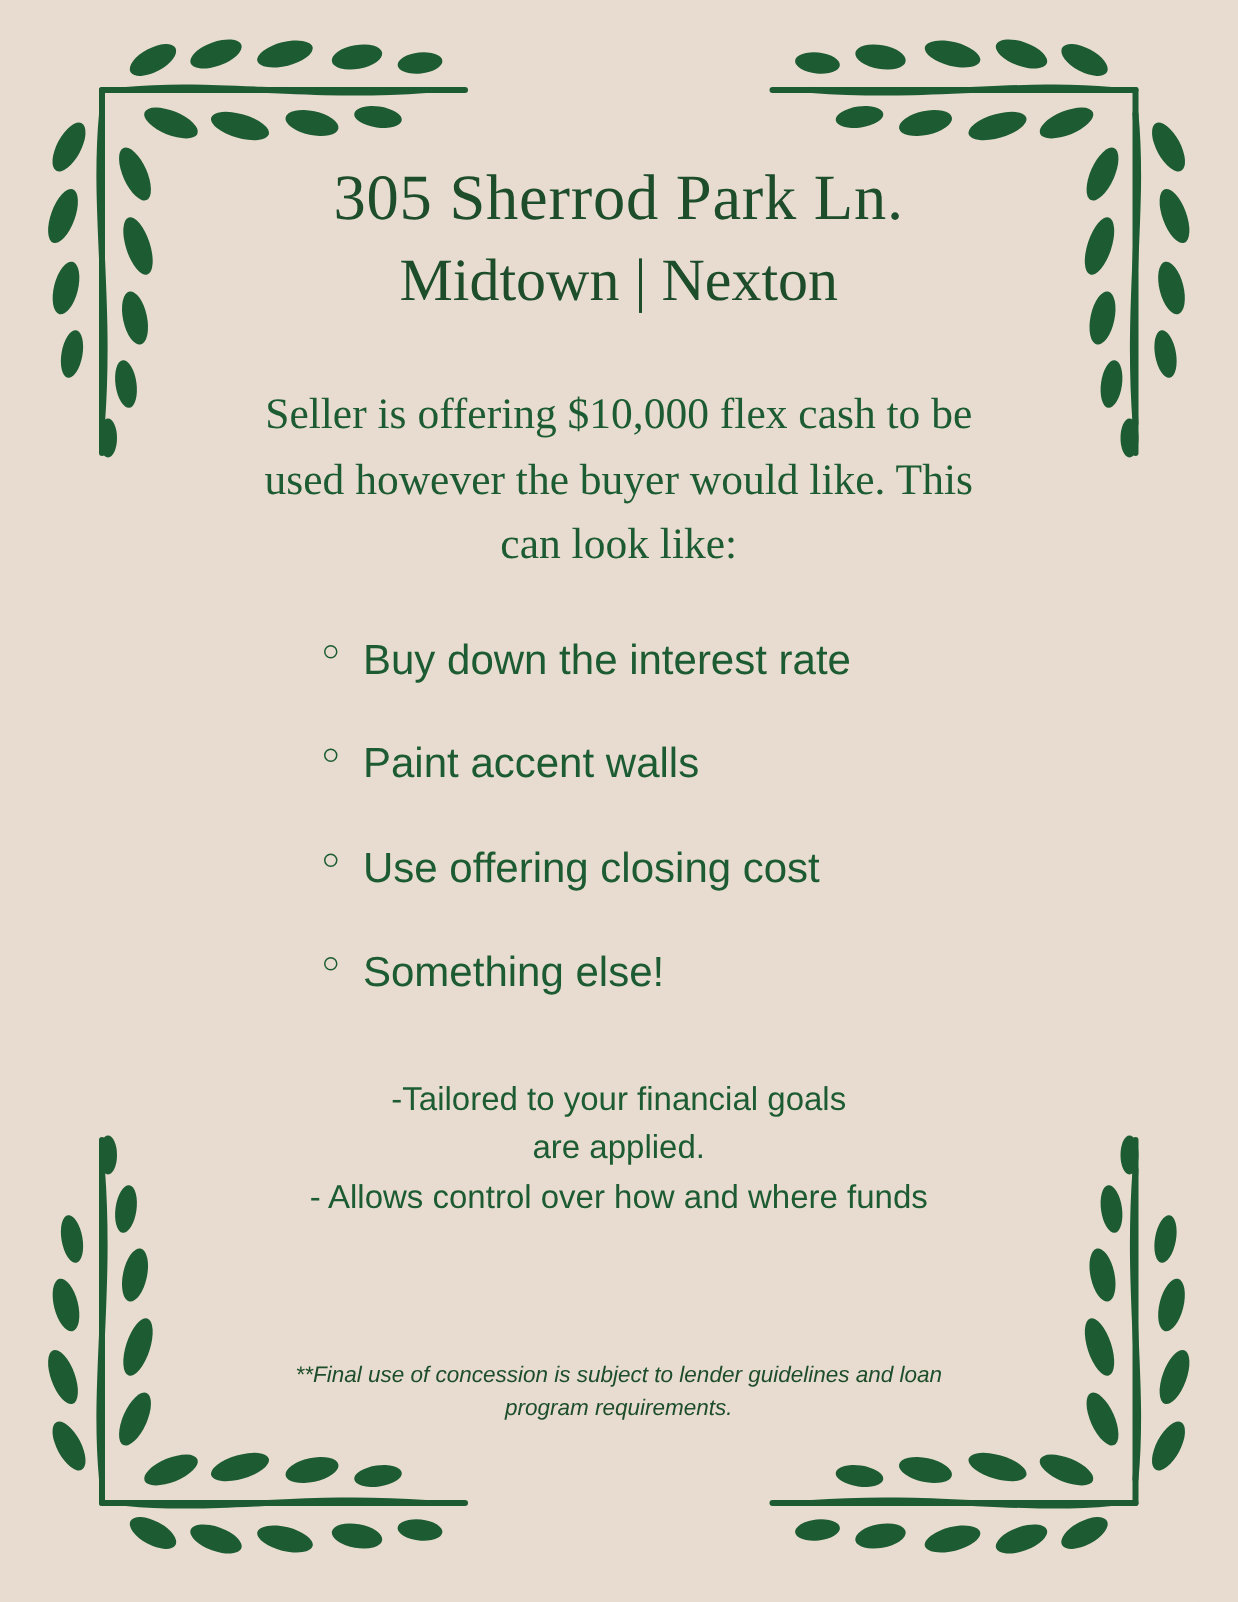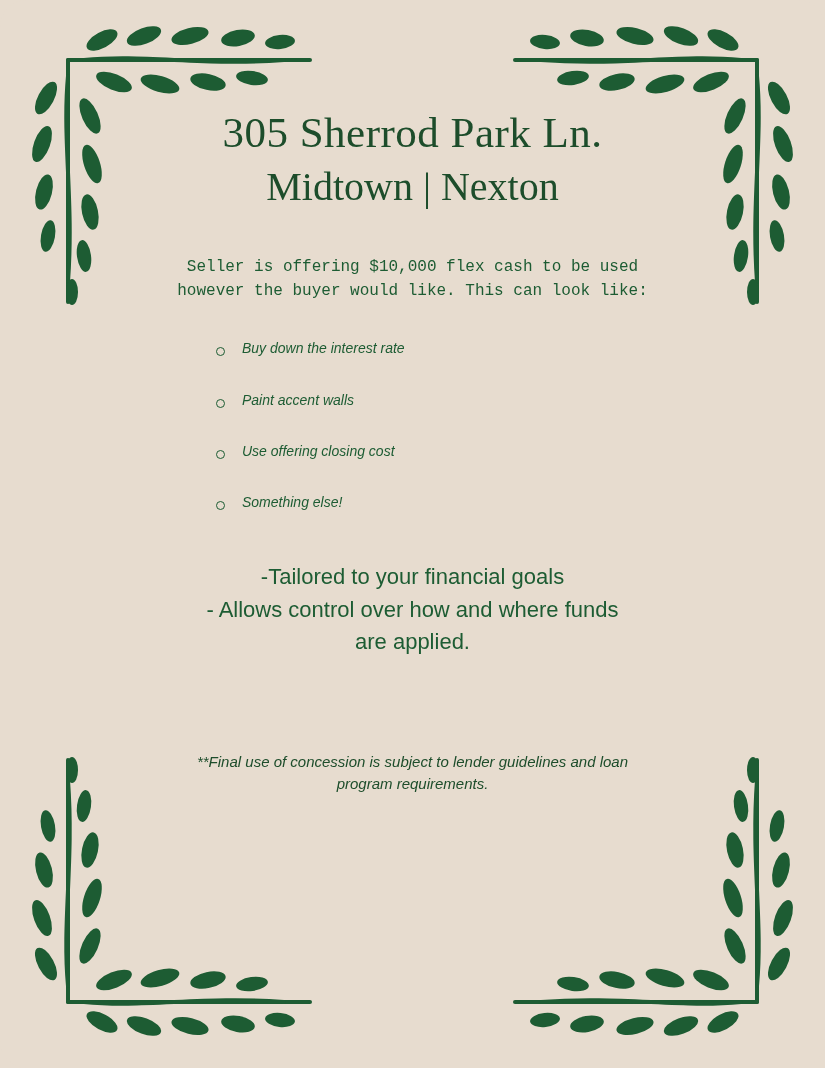--- a/index.html
+++ b/index.html
@@ -52,43 +52,42 @@
   }
   .subtitle {
     font-family: "Liberation Serif", serif;
     font-size: 40px;
     color: #1d4d2b;
     margin: 0 0 44px 0;
     font-weight: normal;
     line-height: 1.2;
   }
   .intro {
-    font-family: Liberation Mono, monospace;
-    font-size: 16px;
+    font-family: Liberation Serif, serif;
+    font-size: 29px;
     color: #1d5c33;
     line-height: 1.5;
     margin: 0 auto 36px auto;
     width: 500px;
   }
   .bullets {
     list-style: none;
     margin: 0 0 0 0;
     padding: 0;
     text-align: left;
     width: 420px;
     margin-left: 100px;
   }
   .bullets li {
     position: relative;
-    font-size: 14px;
+    font-size: 28px;
     color: #1d5c33;
     padding-left: 32px;
     margin-bottom: 33px;
     line-height: 1.3;
-    font-style: italic;
   }
   .bullets li::before {
     content: "";
     position: absolute;
     left: 6px;
     top: 8px;
     width: 9px;
     height: 9px;
     border: 1.6px solid #1d5c33;
     border-radius: 50%;
@@ -267,20 +266,20 @@
       <li>
         <span>Use offering closing cost</span>
       </li>
       <li>
         <span>Something else!</span>
       </li>
     </ul>
 
     <div class="tagline">
       <div>-Tailored to your financial goals</div>
+      <div>are applied.</div>
       <div>- Allows control over how and where funds</div>
-      <div>are applied.</div>
     </div>
 
     <div class="disclaimer">**Final use of concession is subject to lender guidelines and loan program requirements.</div>
   </div>
 
 </div>
 
 </body></html>

